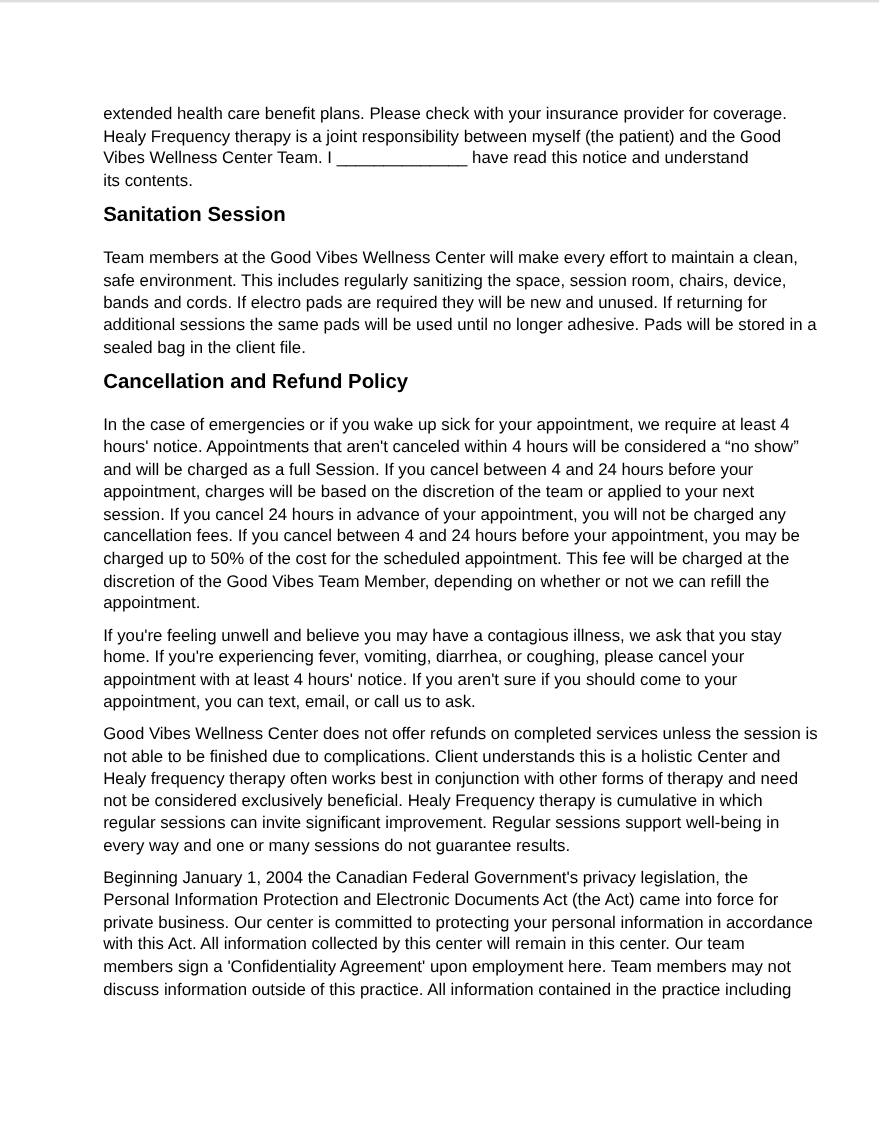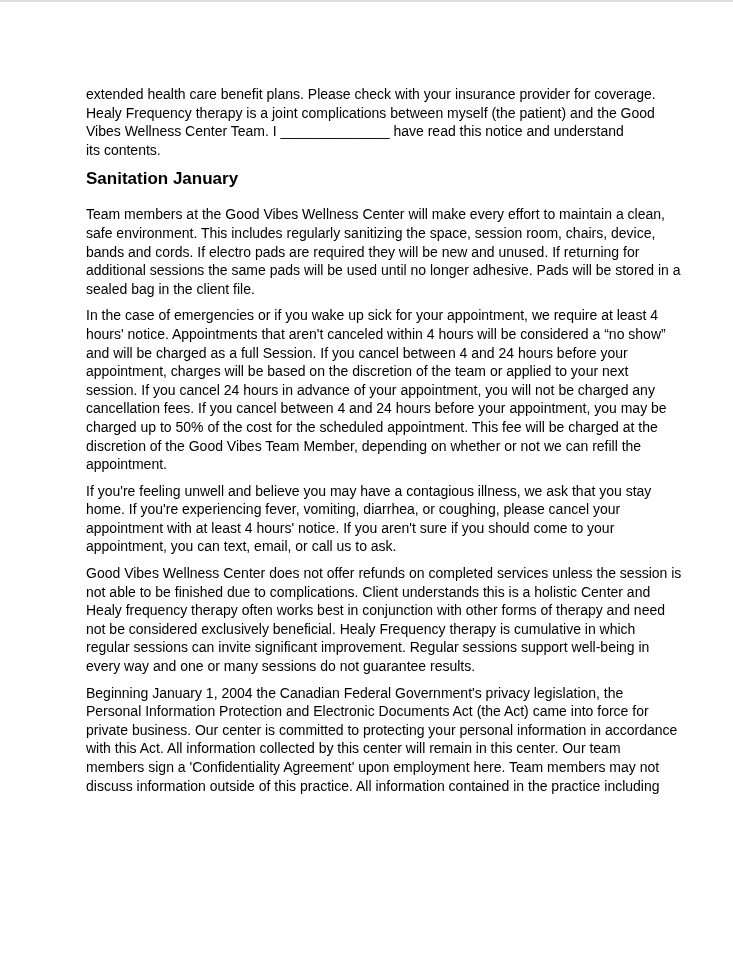--- a/index.html
+++ b/index.html
@@ -37,32 +37,33 @@
 </style>
 </head>
 <body>
 
 <div class="page">
   <div class="top-divider"></div>
 
   <div class="doc">
 
     <p>extended health care benefit plans. Please check with your insurance provider for coverage.
-Healy Frequency therapy is a joint complications between myself (the patient) and the Good
+Healy Frequency therapy is a joint responsibility between myself (the patient) and the Good
 Vibes Wellness Center Team. I ______________ have read this notice and understand
 its contents.</p>
 
-    <h2>Sanitation January</h2>
+    <h2>Sanitation Session</h2>
 
     <p>Team members at the Good Vibes Wellness Center will make every effort to maintain a clean,
 safe environment. This includes regularly sanitizing the space, session room, chairs, device,
 bands and cords. If electro pads are required they will be new and unused. If returning for
 additional sessions the same pads will be used until no longer adhesive. Pads will be stored in a
 sealed bag in the client file.</p>
 
+    <h2>Cancellation and Refund Policy</h2>
 
     <p>In the case of emergencies or if you wake up sick for your appointment, we require at least 4
 hours' notice. Appointments that aren't canceled within 4 hours will be considered a “no show”
 and will be charged as a full Session. If you cancel between 4 and 24 hours before your
 appointment, charges will be based on the discretion of the team or applied to your next
 session. If you cancel 24 hours in advance of your appointment, you will not be charged any
 cancellation fees. If you cancel between 4 and 24 hours before your appointment, you may be
 charged up to 50% of the cost for the scheduled appointment. This fee will be charged at the
 discretion of the Good Vibes Team Member, depending on whether or not we can refill the
 appointment.</p>

